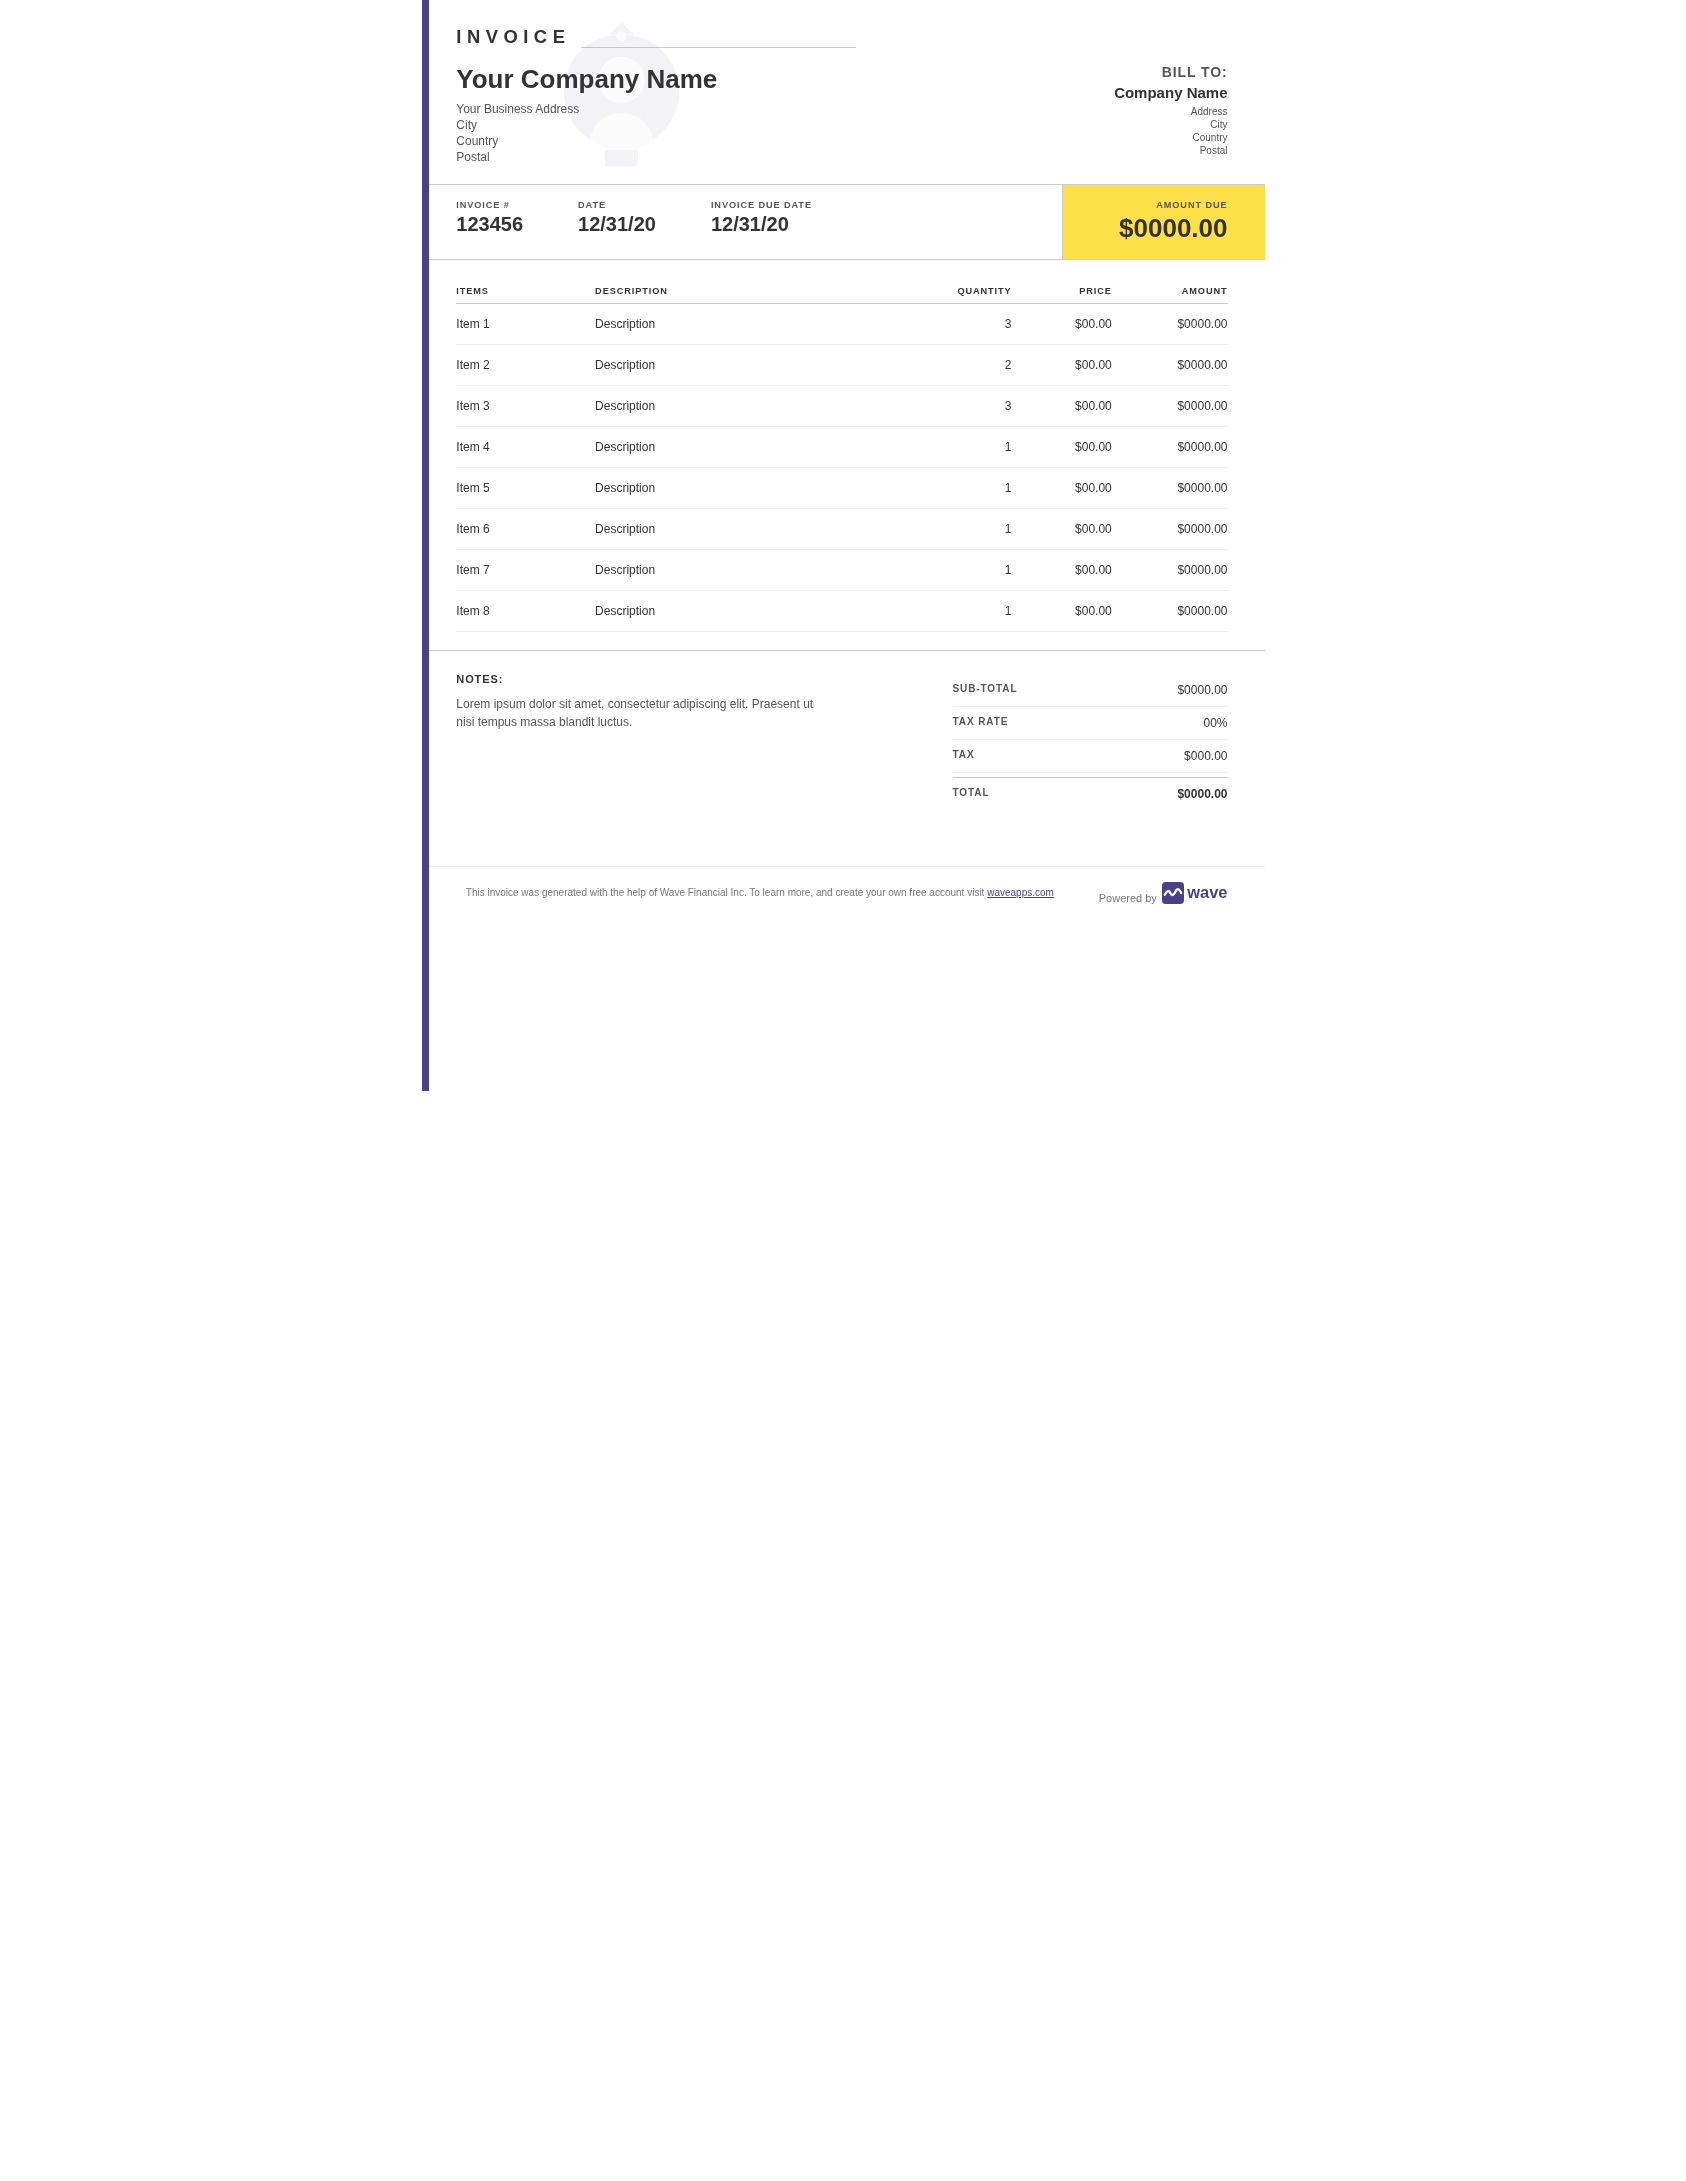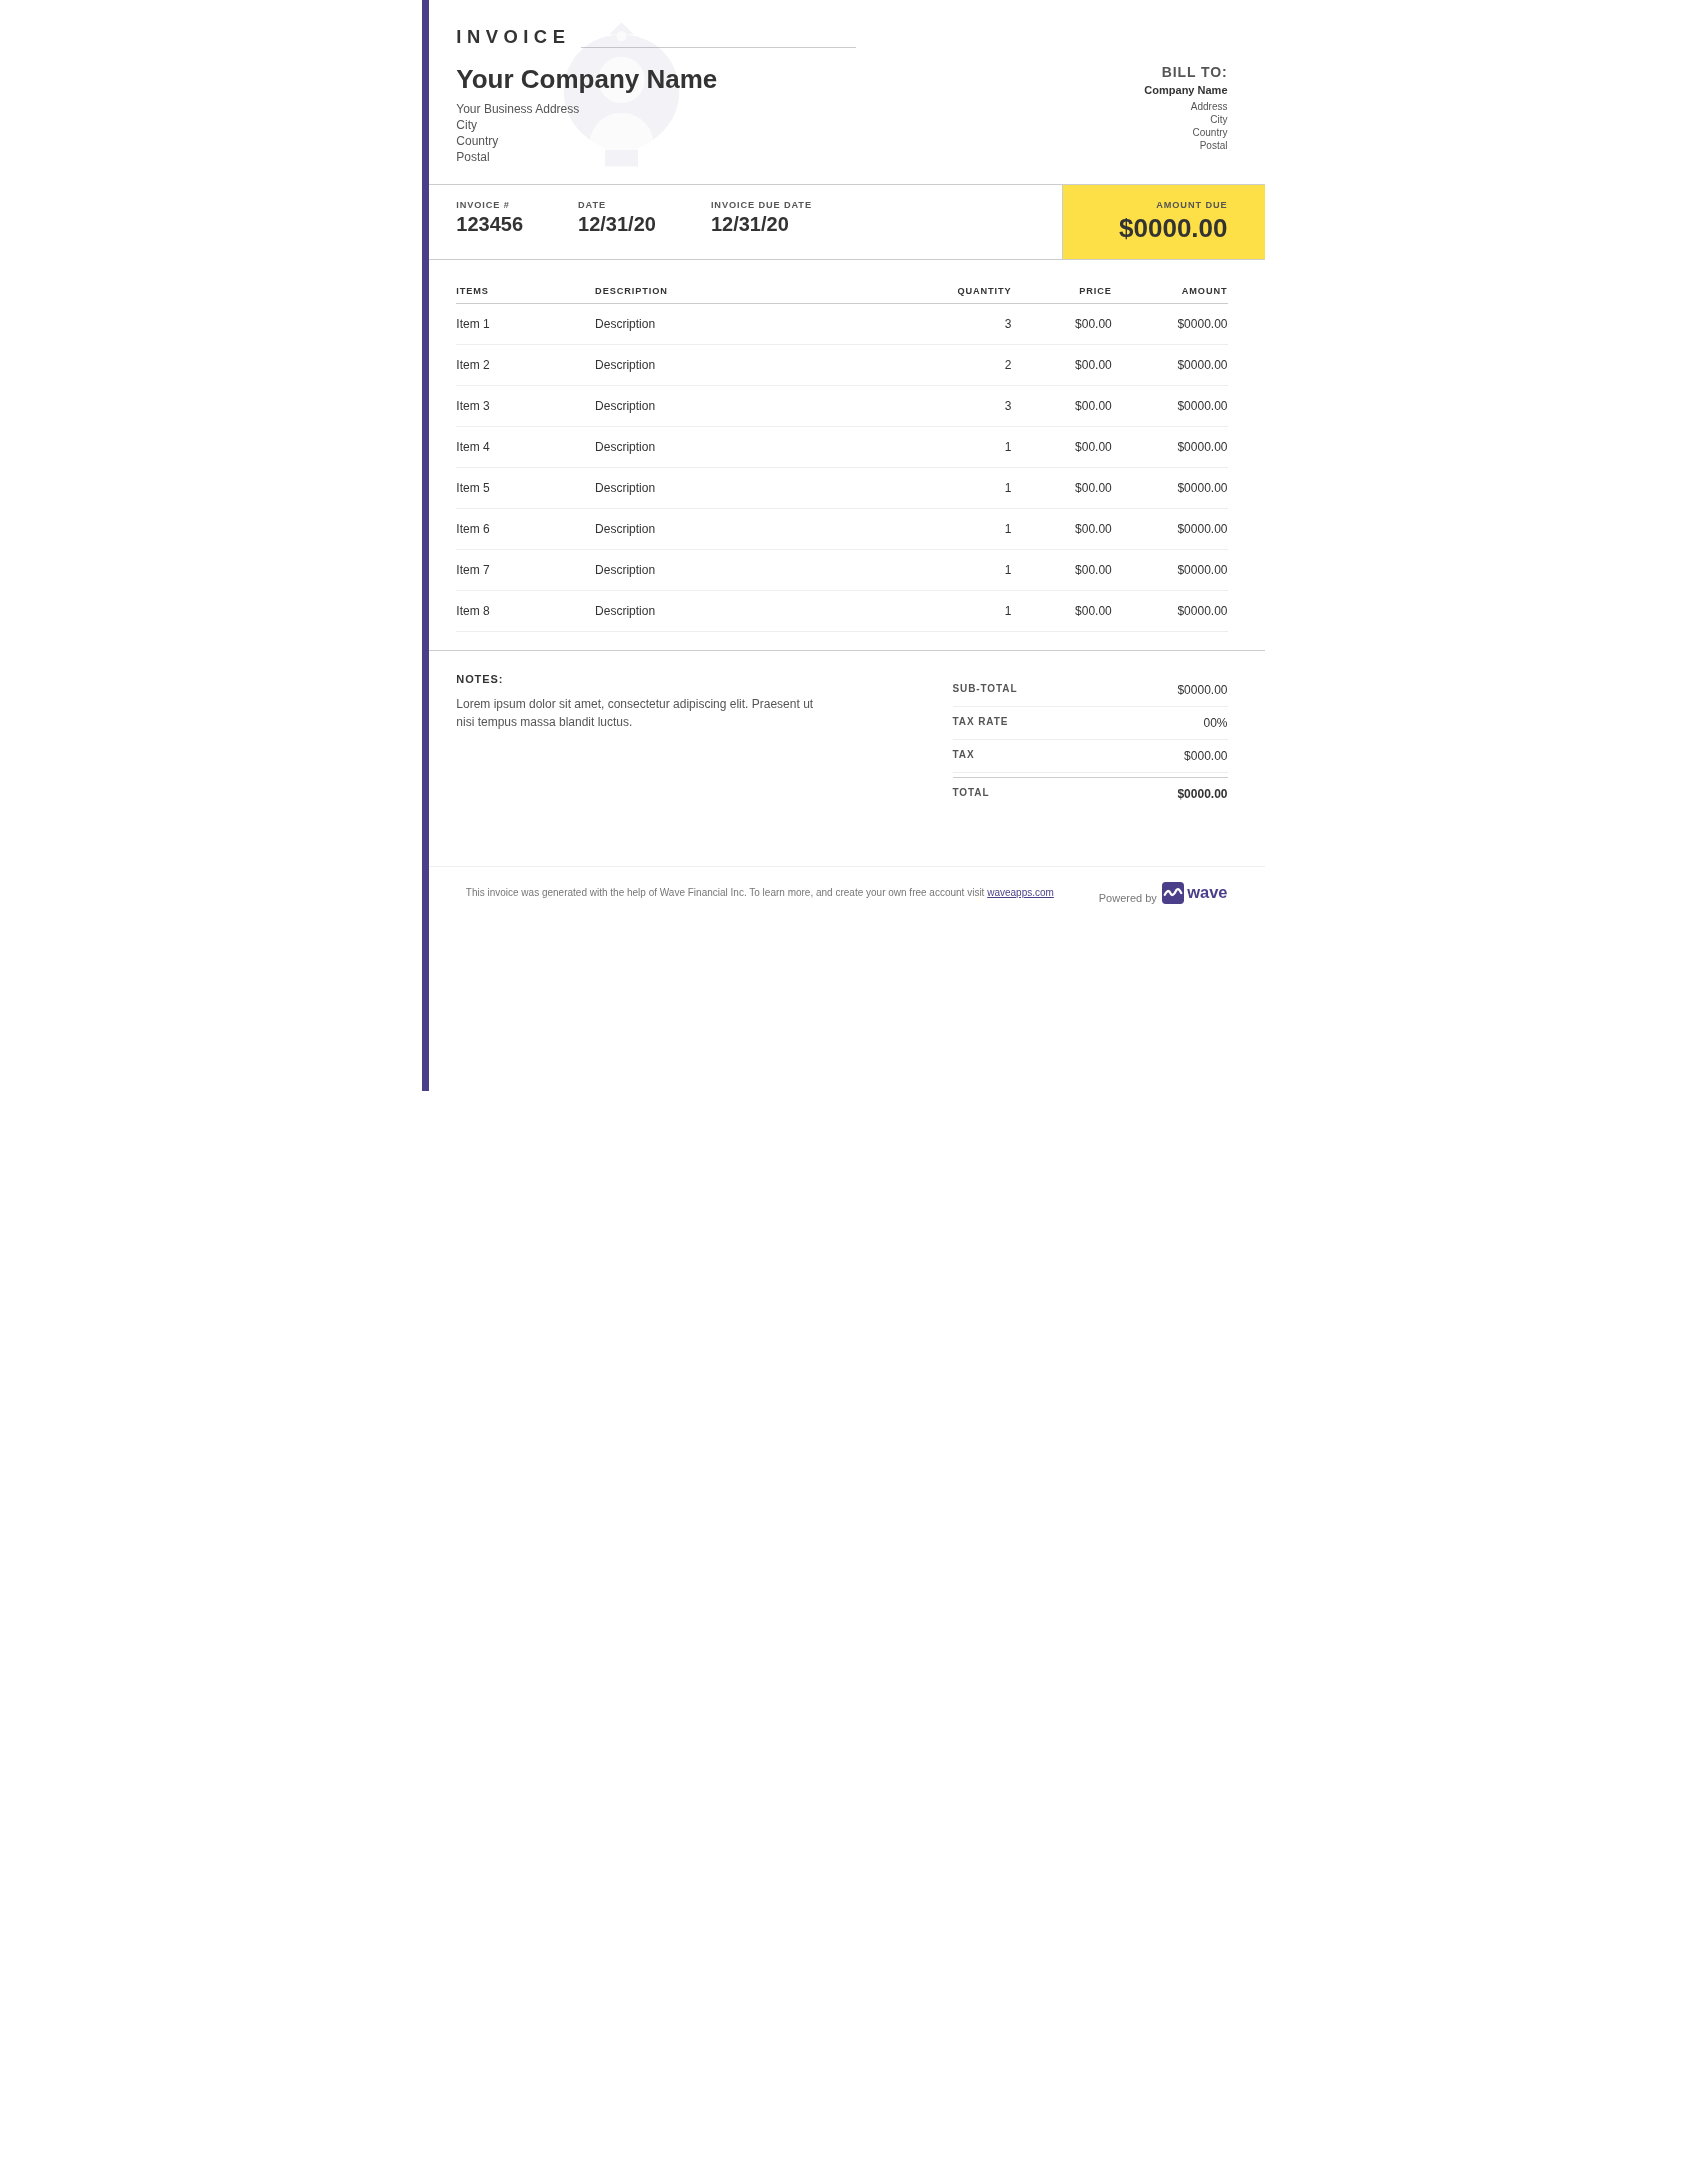--- a/index.html
+++ b/index.html
@@ -102,21 +102,21 @@
 
     .bill-to-label {
       font-size: 14px;
       font-weight: 700;
       color: #555;
       letter-spacing: 0.9px;
       margin-bottom: 3.7px;
     }
 
     .bill-to-name {
-      font-size: 11px;
+      font-size: 15px;
       font-weight: 700;
       color: #333;
       margin-bottom: 5.5px;
     }
 
     .bill-to-address {
       font-size: 10px;
       color: #555;
       margin-bottom: 1.8px;
     }

